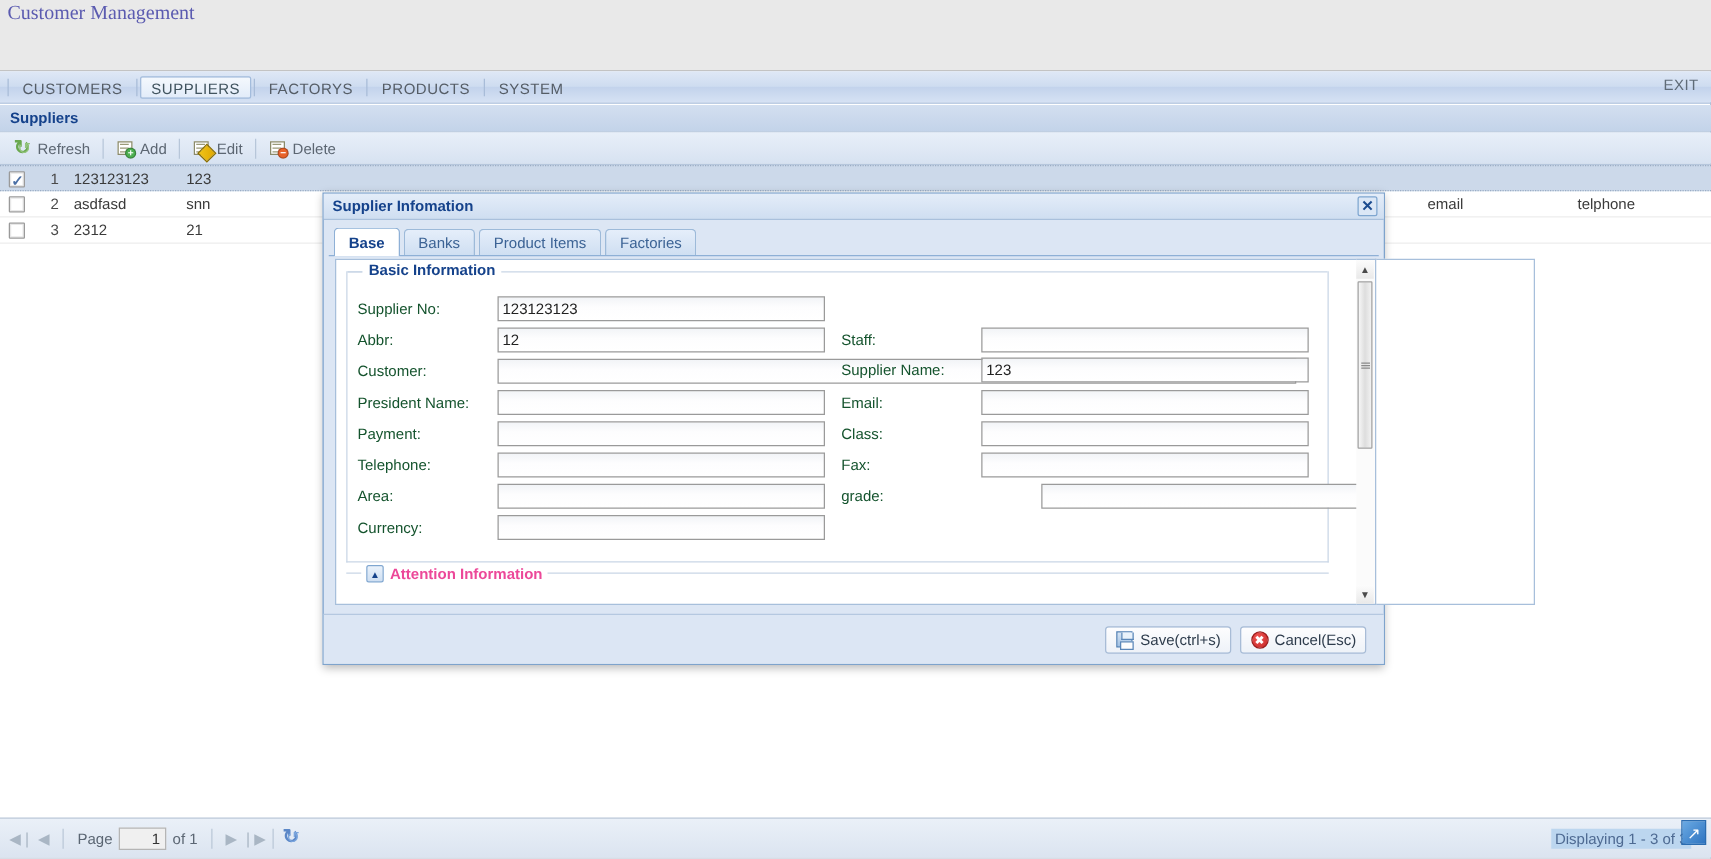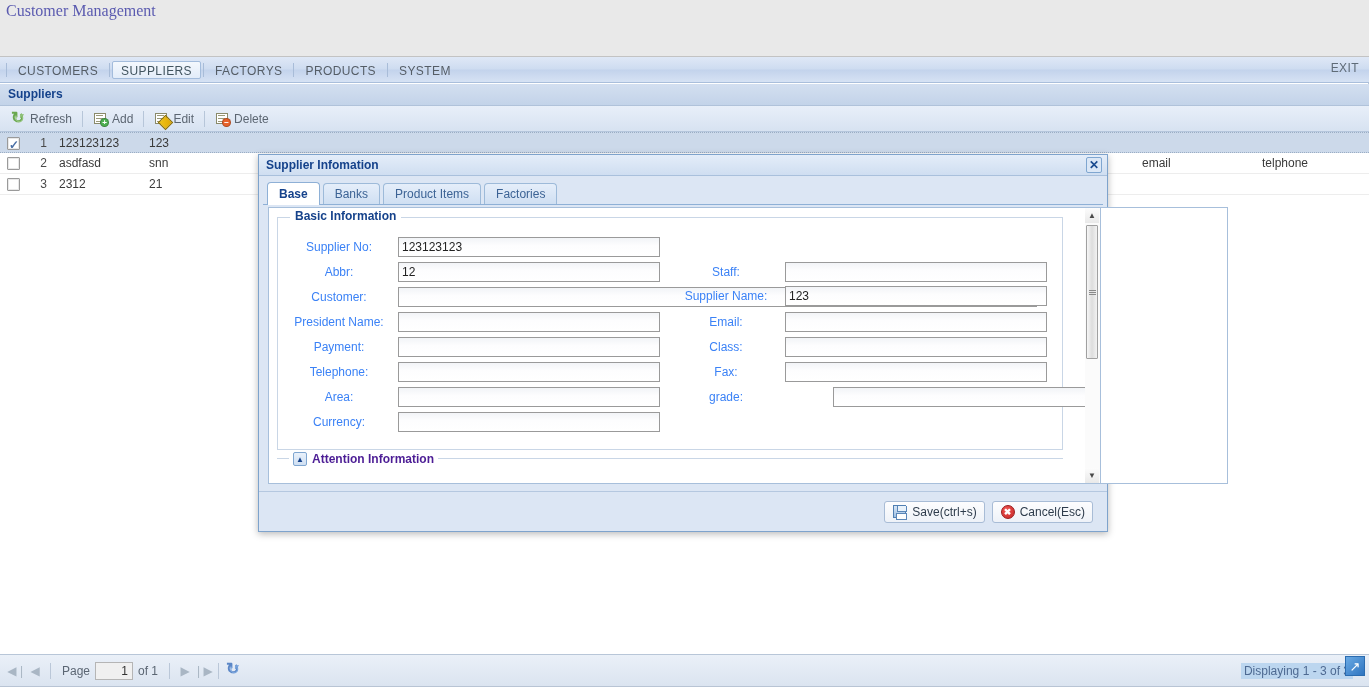--- a/index.html
+++ b/index.html
@@ -263,21 +263,21 @@
     position:absolute; left:12px; top:-8px; height:14px;
     font-size:12px; font-weight:bold; color:#15428b;
     background:#fff; padding:0 5px; white-space:nowrap;
   }
   .fs-topline{
     position:absolute; left:0; top:0; right:0; height:1px; background:#c9d6e6;
   }
 
   .frow{ position:absolute; display:flex; align-items:center; height:20px; }
   .flabel{
-    font-size:12px; color:#3b82f6; text-align:center; padding-right:6px;
+    font-size:12px; color:#14532d; text-align:left; padding-right:6px;
     white-space:nowrap;
   }
   .finput{
     height:20px; border:1px solid #9a9a9a;
     background:linear-gradient(to bottom,#f2f4f7 0%,#fdfdfe 42%,#ffffff 100%);
     font-size:12px; color:#222; padding:0 3px;
     font-family:"Liberation Sans", sans-serif;
     outline:none;
   }
 
@@ -291,21 +291,21 @@
     display:flex; align-items:center;
     background:#fff; padding:0 4px; white-space:nowrap;
   }
   .collapse-btn{
     width:14px; height:14px; margin-right:5px;
     background:linear-gradient(to bottom,#eaf2fb,#cfdff2);
     border:1px solid #7fa6d0; border-radius:2px;
     display:flex; align-items:center; justify-content:center;
     font-size:8px; color:#15428b; cursor:pointer;
   }
-  .fs2-title{ font-size:12px; font-weight:bold; color:#4c1d95; }
+  .fs2-title{ font-size:12px; font-weight:bold; color:#ec4899; }
 
   
   .vscroll{
     position:absolute; left:817px; top:0; width:16px; height:277px;
     background:#fbfbfb; border:1px solid #a7bfdb; border-left:none;
   }
   .vs-btn{
     width:14px; height:15px; background:linear-gradient(to bottom,#fcfcfc,#e9e9e9);
     display:flex; align-items:center; justify-content:center;
     font-size:8px; color:#4a4a4a; cursor:pointer;

